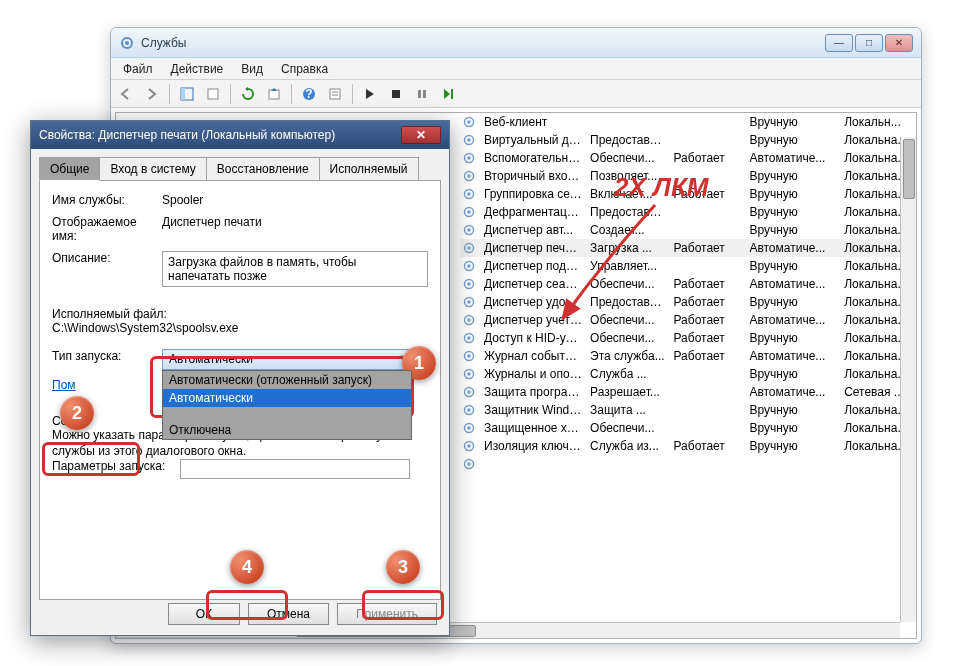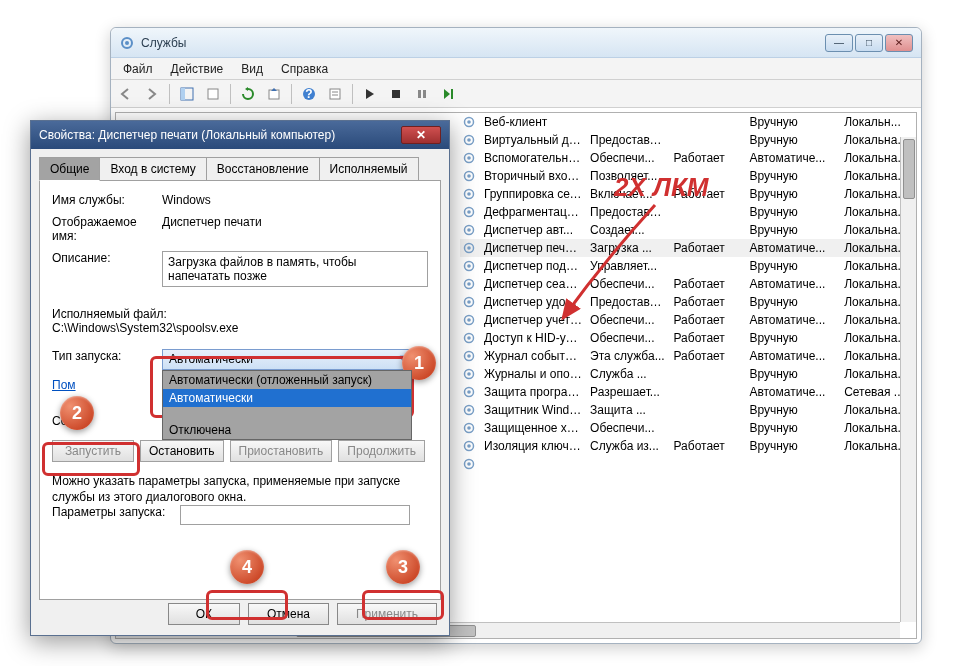--- a/index.html
+++ b/index.html
@@ -414,21 +414,21 @@
   </div>
   <div class="tabs">
     <div class="tab active">Общие</div>
     <div class="tab">Вход в систему</div>
     <div class="tab">Восстановление</div>
     <div class="tab">Исполняемый</div>
   </div>
   <div class="tab-panel">
     <div class="field-row">
       <div class="field-label">Имя службы:</div>
-      <div class="field-value">Windows</div>
+      <div class="field-value">Spooler</div>
     </div>
     <div class="field-row">
       <div class="field-label">Отображаемое имя:</div>
       <div class="field-value">Диспетчер печати</div>
     </div>
     <div class="field-row">
       <div class="field-label">Описание:</div>
       <div class="desc-box">Загрузка файлов в память, чтобы напечатать позже</div>
     </div>
     <div style="height:12px"></div>
@@ -448,26 +448,20 @@
       </div>
     </div>
 
     <div style="margin-top:6px;">
       <span class="help-link">Пом</span>
     </div>
     <div style="margin-top:22px;">
       <span>Сост</span>
     </div>
 
-    <div class="svc-buttons">
-      <div class="svc-btn disabled">Запустить</div>
-      <div class="svc-btn">Остановить</div>
-      <div class="svc-btn disabled">Приостановить</div>
-      <div class="svc-btn disabled">Продолжить</div>
-    </div>
 
     <div style="line-height:1.3;">Можно указать параметры запуска, применяемые при запуске службы из этого диалогового окна.</div>
 
     <div class="field-row">
       <div class="field-label" style="width:128px;">Параметры запуска:</div>
       <input class="param-input" disabled="" style="">
     </div>
   </div>
   <div class="dialog-buttons">
     <div class="dlg-btn">ОК</div>

